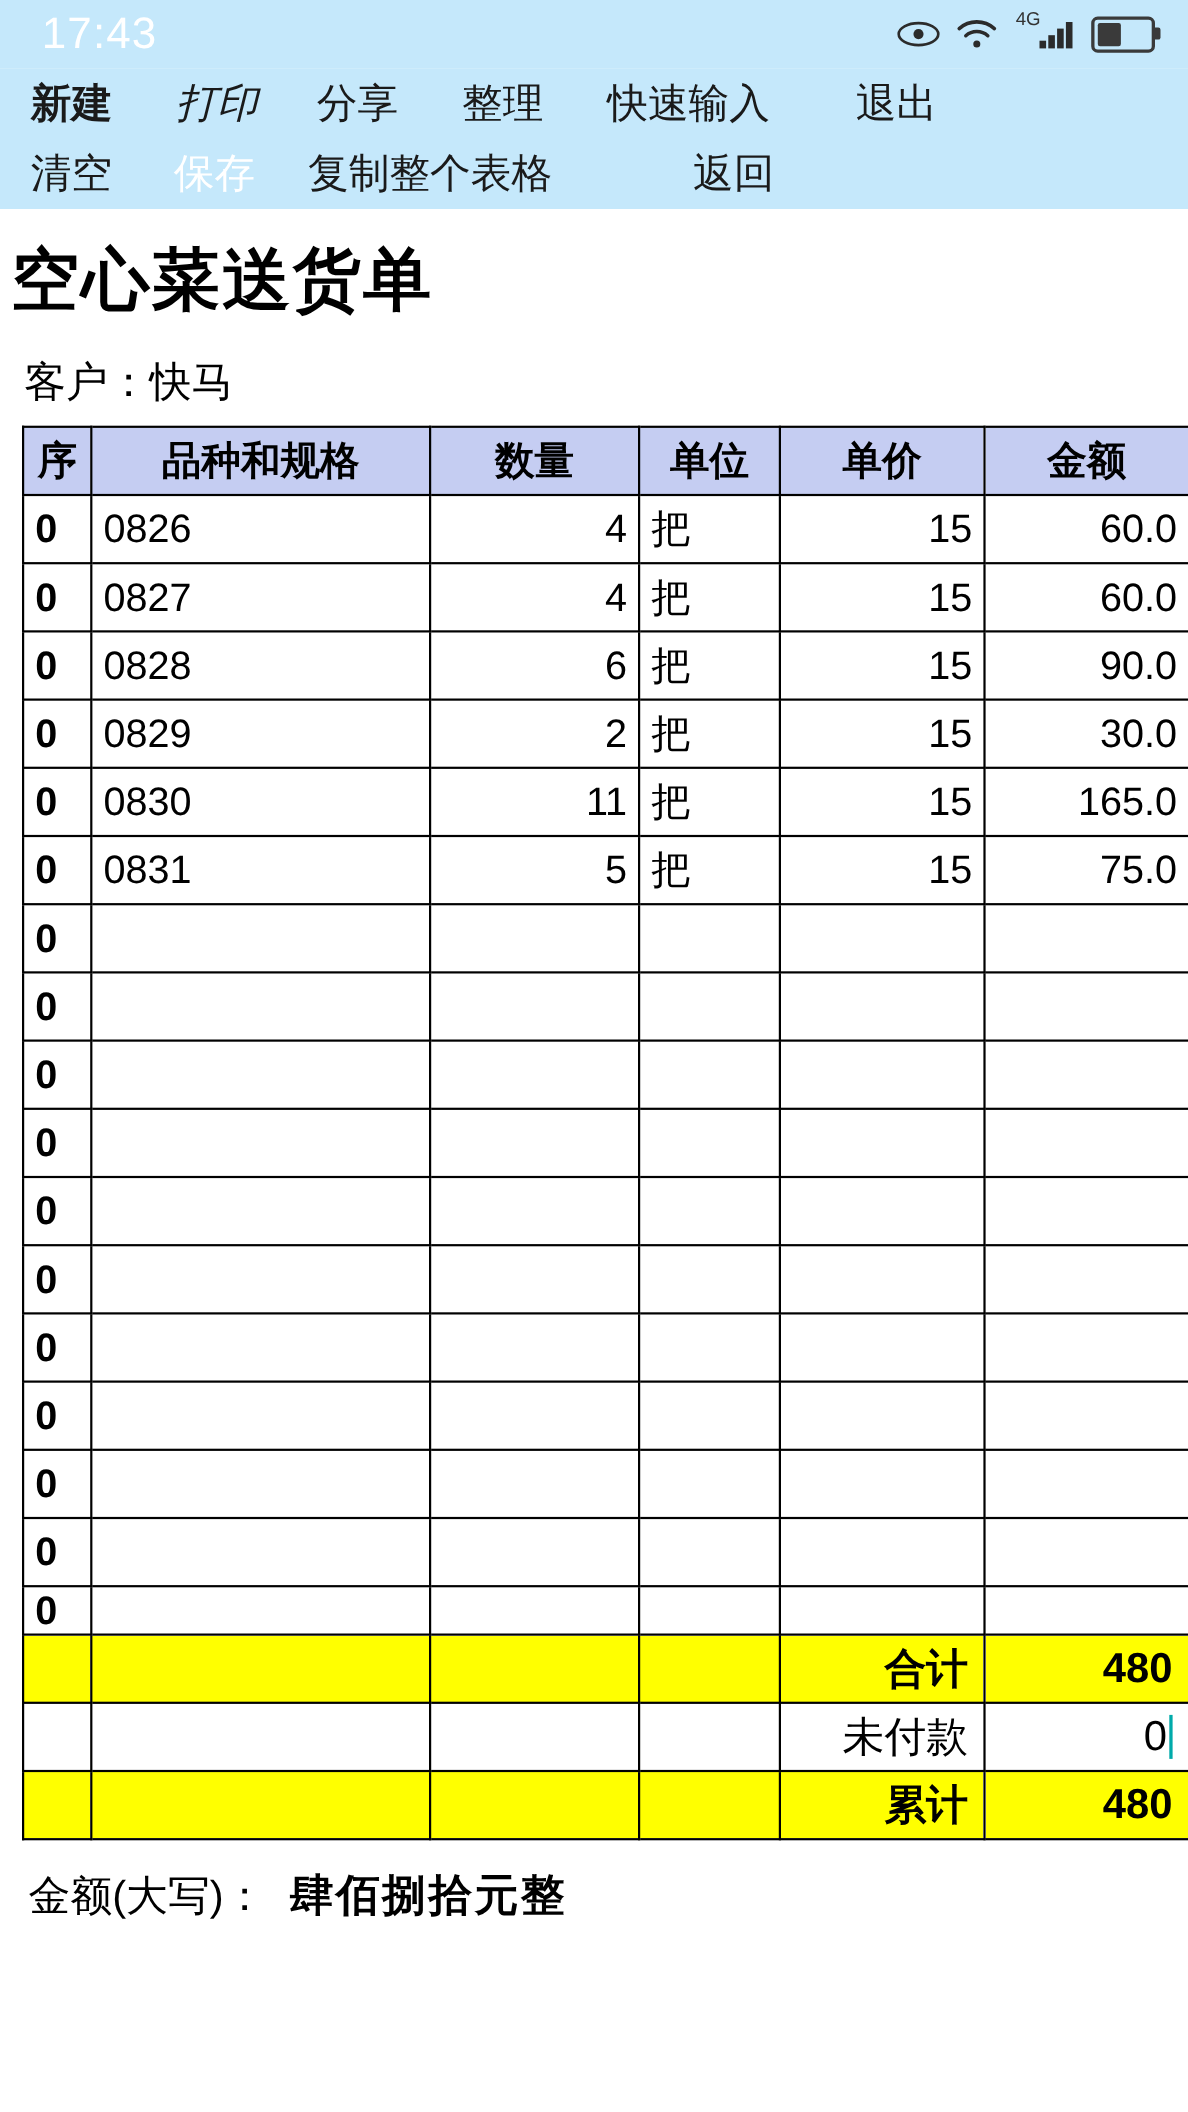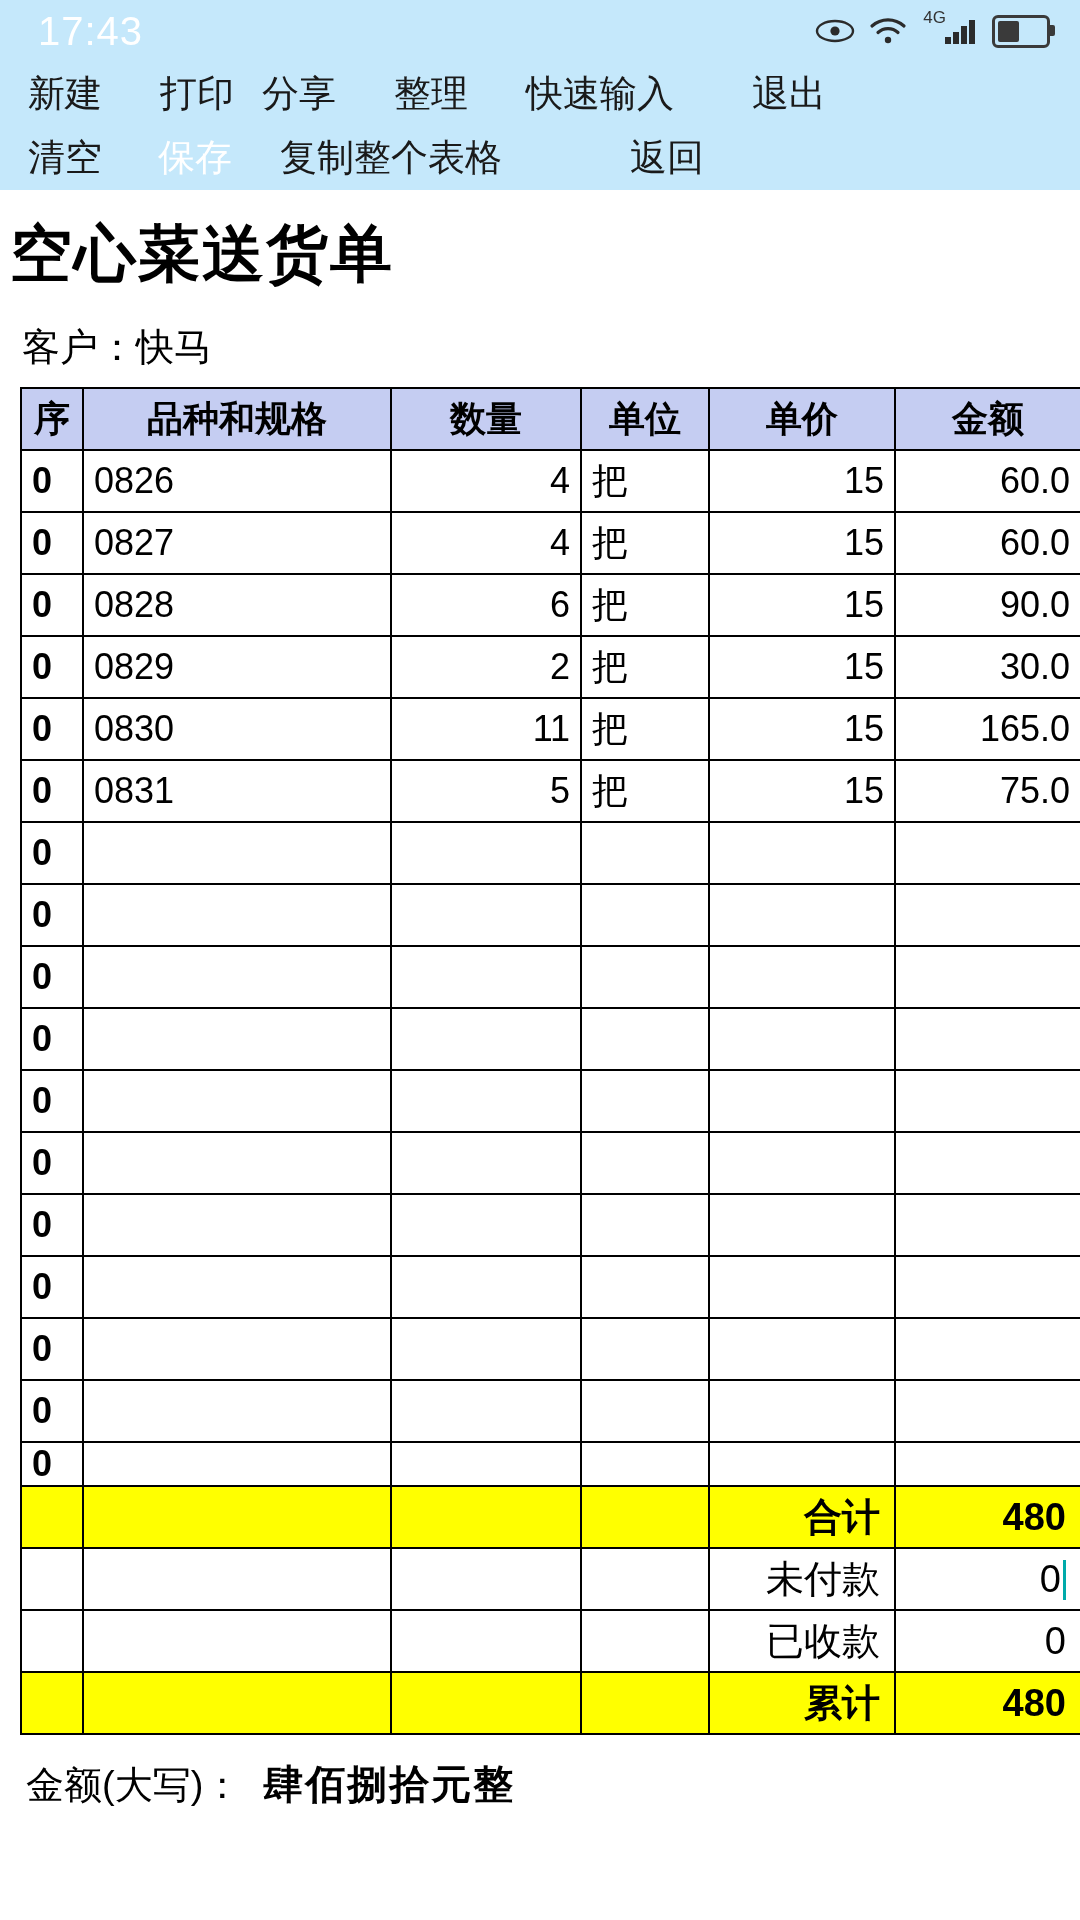--- a/index.html
+++ b/index.html
@@ -89,22 +89,22 @@
   }
   .menu-row.row1 { justify-content: flex-start; }
   .menu-item {
     font-size: 37px;
     color: #1a1a1a;
     white-space: nowrap;
     cursor: pointer;
   }
   .menu-item.highlight { color: #ffffff; }
 
-  .row1 .menu-item:nth-child(1) { margin-right: 58px; }
-  .row1 .menu-item:nth-child(2) { margin-right: 28px; }
+  .row1 .menu-item:nth-child(1) { margin-right: 58px; font-weight: bold; }
+  .row1 .menu-item:nth-child(2) { margin-right: 54px; font-style: italic; }
   .row1 .menu-item:nth-child(3) { margin-right: 58px; }
   .row1 .menu-item:nth-child(4) { margin-right: 58px; font-family: Liberation Mono, monospace; }
   .row1 .menu-item:nth-child(5) { margin-right: 78px; }
 
   .row2 .menu-item:nth-child(1) { margin-right: 56px; }
   .row2 .menu-item:nth-child(2) { margin-right: 48px; }
   .row2 .menu-item:nth-child(3) { margin-right: 128px; }
 
   
   .doc {
@@ -423,28 +423,20 @@
         <td class="value">480</td>
       </tr>
       <tr class="sum">
         <td></td>
         <td></td>
         <td></td>
         <td></td>
         <td class="label">未付款</td>
         <td class="value"><span>0</span><span class="caret"></span></td>
       </tr>
-      <tr class="sum">
-        <td></td>
-        <td></td>
-        <td></td>
-        <td></td>
-        <td class="label">已收款</td>
-        <td class="value">0</td>
-      </tr>
       <tr class="sum sum-yellow">
         <td></td>
         <td></td>
         <td></td>
         <td></td>
         <td class="label">累计</td>
         <td class="value">480</td>
       </tr>
     </tbody>
   </table>

